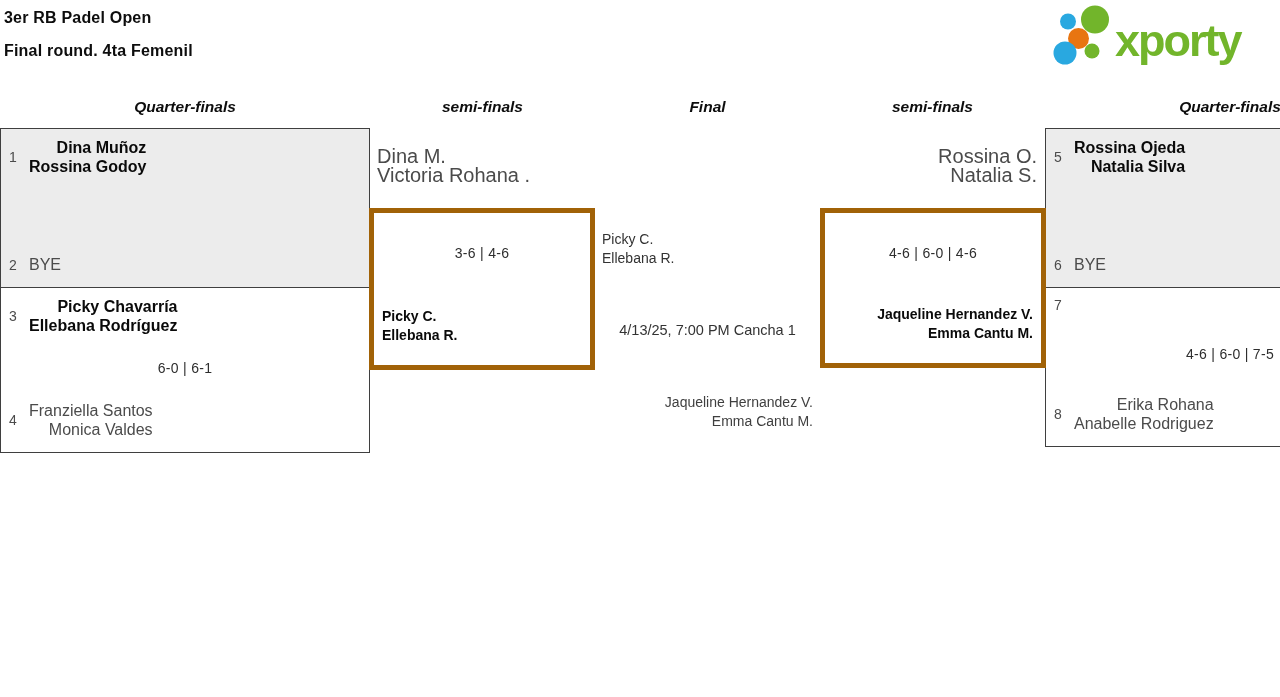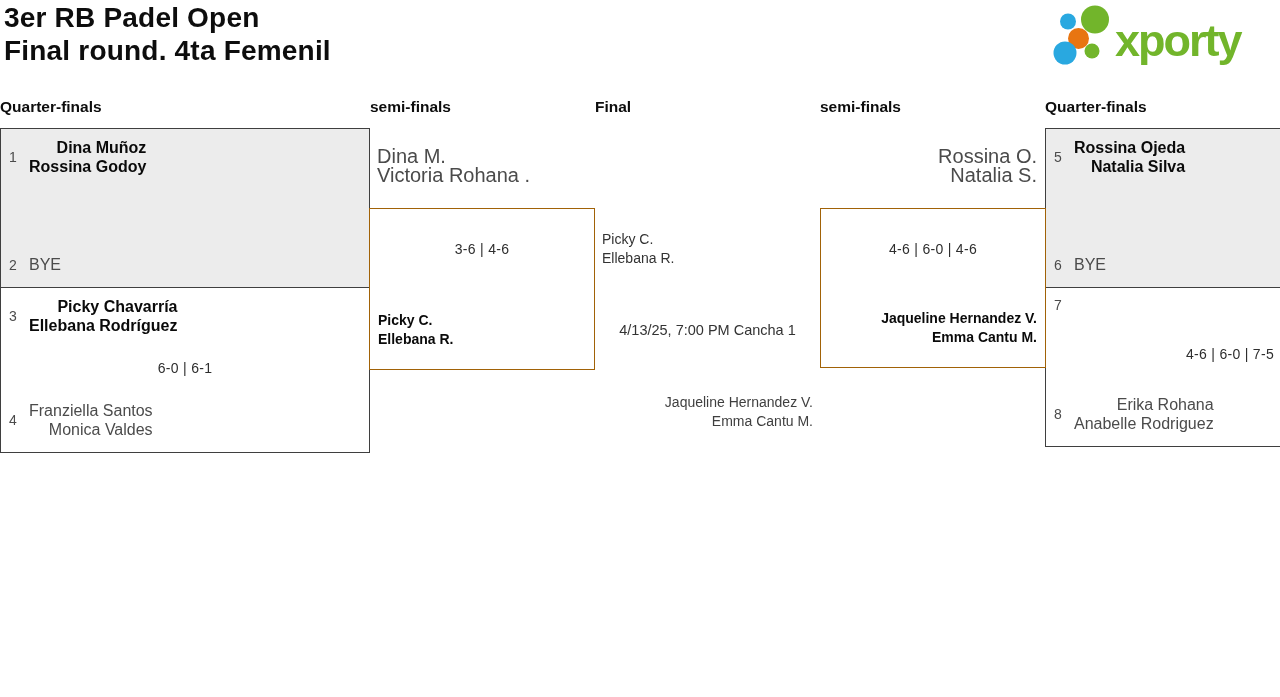--- a/index.html
+++ b/index.html
@@ -4,28 +4,28 @@
 <style>
   html,body { margin:0; padding:0; background:#fff; }
   .page {
     position:relative; width:1280px; height:697px;
     background:#ffffff; overflow:hidden;
     font-family:"Liberation Sans", sans-serif;
     color:#111;
   }
   .page-title {
     position:absolute; left:4px; top:1px;
-    font-size:28px; font-weight:700; line-height:33px;
+    font-size:16px; font-weight:700; line-height:33px;
     color:#0d0d0d; letter-spacing:0.2px;
   }
   .logo { position:absolute; left:1045px; top:3px; }
   .round-header {
     position:absolute; top:97px; height:20px;
     font-size:15.5px; font-weight:600; color:#0d0d0d;
-    text-align:left; line-height:20px;
+    text-align:center; line-height:20px;font-style:italic;
   }
   .rh-qf-left  { left:0;     width:370px; }
   .rh-sf-left  { left:370px; width:225px; }
   .rh-final    { left:595px; width:225px; }
   .rh-sf-right { left:820px; width:225px; }
   .rh-qf-right { left:1045px;width:370px; }
 
   .match-box {
     position:absolute; box-sizing:border-box;
     border:1px solid #3f3f3f; background:#fff;
@@ -45,21 +45,21 @@
   }
   .names { font-size:16px; line-height:19px;text-align:right; }
   .winner .names { font-weight:700; color:#0a0a0a; }
   .loser  .names { font-weight:400; color:#4b4b4b; }
   .score {
     text-align:center; font-size:14px; color:#2e2e2e; letter-spacing:0.3px;
   }
 
   .sf-box {
     position:absolute; box-sizing:border-box;
-    border:1px solid #a16207; background:#fff;
+    border:5px solid #a16207; background:#fff;
     display:flex; flex-direction:column; justify-content:space-between;
     padding:32px 8px 20px 8px;
   }
   .sf-left-box  { left:369px; top:208px; width:226px; height:162px; }
   .sf-right-box { left:820px; top:208px; width:226px; height:160px; text-align:right; }
   .sf-winner { font-size:14px; line-height:19px; font-weight:700; color:#0a0a0a; }
 
   .float-team {
     position:absolute; font-size:20px; line-height:19px; color:#4b4b4b;
   }

